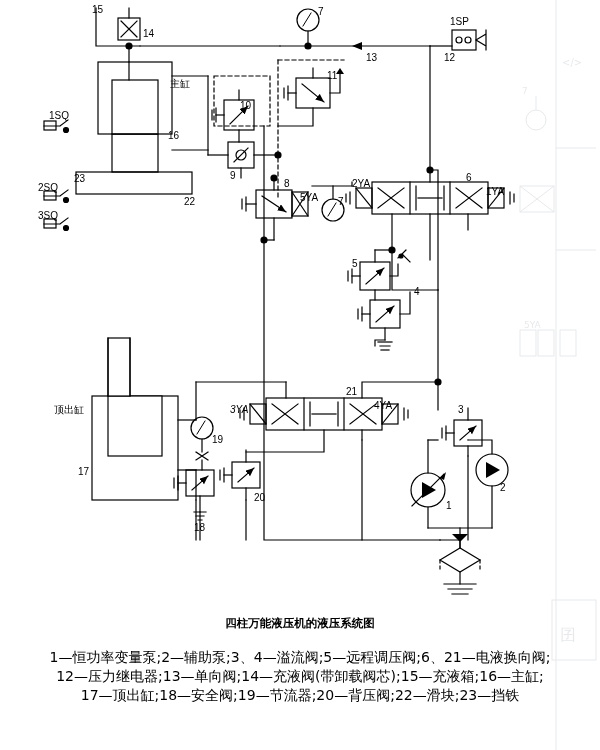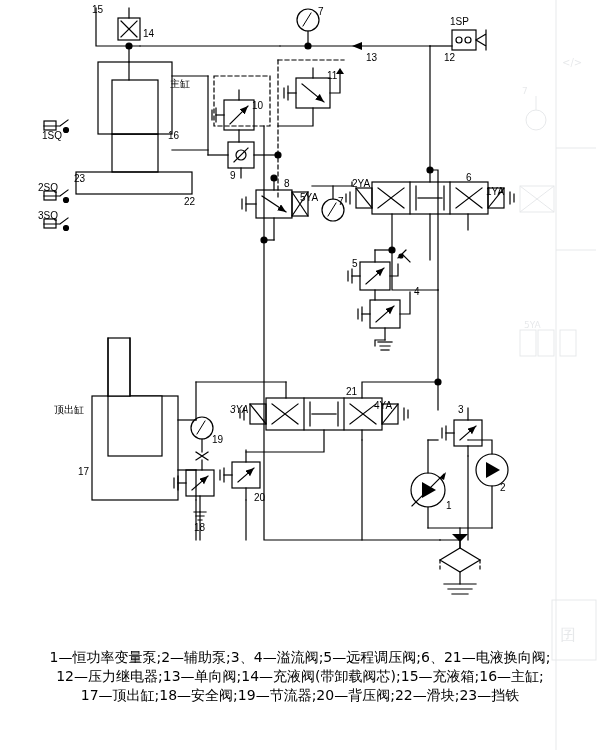--- a/index.html
+++ b/index.html
@@ -324,22 +324,22 @@
   </svg>
 
   <div class="lbl" style="left:92px;top:4px;">15</div>
   <div class="lbl" style="left:143px;top:28px;">14</div>
   <div class="lbl" style="left:318px;top:6px;">7</div>
   <div class="lbl" style="left:450px;top:16px;">1SP</div>
   <div class="lbl" style="left:444px;top:52px;">12</div>
   <div class="lbl" style="left:366px;top:52px;">13</div>
   <div class="lbl" style="left:327px;top:70px;">11</div>
   <div class="lbl cn" style="left:170px;top:78px;">主缸</div>
-  <div class="lbl" style="left:252px;top:100px;">10</div>
-  <div class="lbl" style="left:42px;top:110px;margin-top:20px;">1SQ</div>
+  <div class="lbl" style="left:240px;top:100px;">10</div>
+  <div class="lbl" style="left:49px;top:110px;">1SQ</div>
   <div class="lbl" style="left:74px;top:133px;margin-top:40px;">23</div>
   <div class="lbl" style="left:168px;top:130px;">16</div>
   <div class="lbl" style="left:230px;top:170px;">9</div>
   <div class="lbl" style="left:38px;top:182px;">2SQ</div>
   <div class="lbl" style="left:38px;top:210px;">3SQ</div>
   <div class="lbl" style="left:184px;top:196px;">22</div>
   <div class="lbl" style="left:284px;top:178px;">8</div>
   <div class="lbl" style="left:300px;top:192px;">5YA</div>
   <div class="lbl" style="left:338px;top:196px;">7</div>
   <div class="lbl" style="left:352px;top:178px;">2YA</div>
@@ -352,20 +352,21 @@
   <div class="lbl" style="left:230px;top:404px;font-style:italic;">3YA</div>
   <div class="lbl" style="left:374px;top:400px;">4YA</div>
   <div class="lbl" style="left:458px;top:404px;">3</div>
   <div class="lbl" style="left:212px;top:434px;">19</div>
   <div class="lbl" style="left:78px;top:466px;">17</div>
   <div class="lbl" style="left:254px;top:492px;">20</div>
   <div class="lbl" style="left:194px;top:522px;">18</div>
   <div class="lbl" style="left:446px;top:500px;">1</div>
   <div class="lbl" style="left:500px;top:482px;">2</div>
 
+  <div class="caption" style="top:616px;">四柱万能液压机的液压系统图</div>
 
   <div class="legend" style="top:648px;">
     <div>1—恒功率变量泵;2—辅助泵;3、4—溢流阀;5—远程调压阀;6、21—电液换向阀;</div>
     <div>12—压力继电器;13—单向阀;14—充液阀(带卸载阀芯);15—充液箱;16—主缸;</div>
     <div>17—顶出缸;18—安全阀;19—节流器;20—背压阀;22—滑块;23—挡铁</div>
   </div>
 
 </div>
 
 </body></html>

